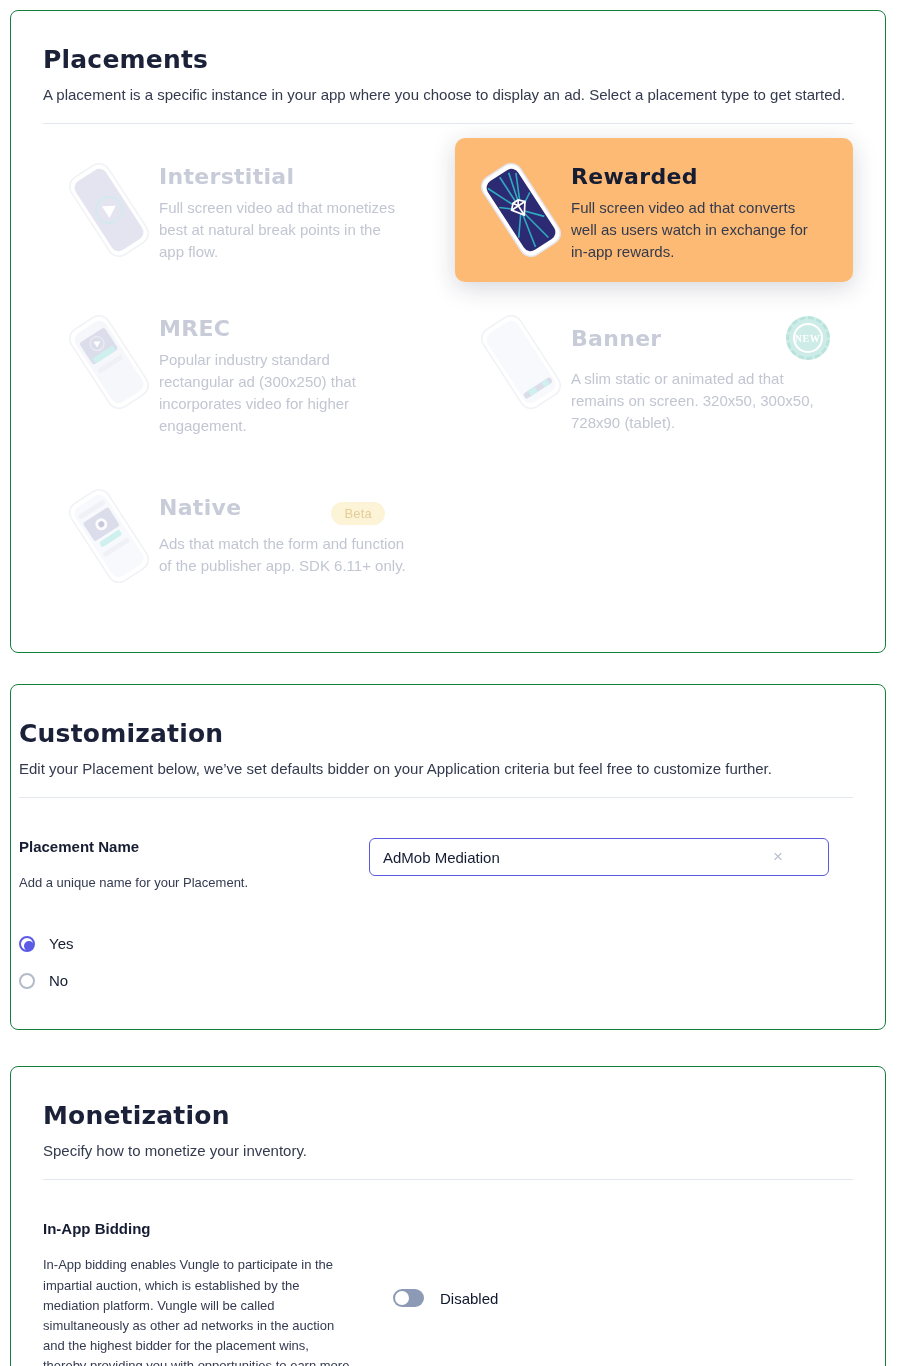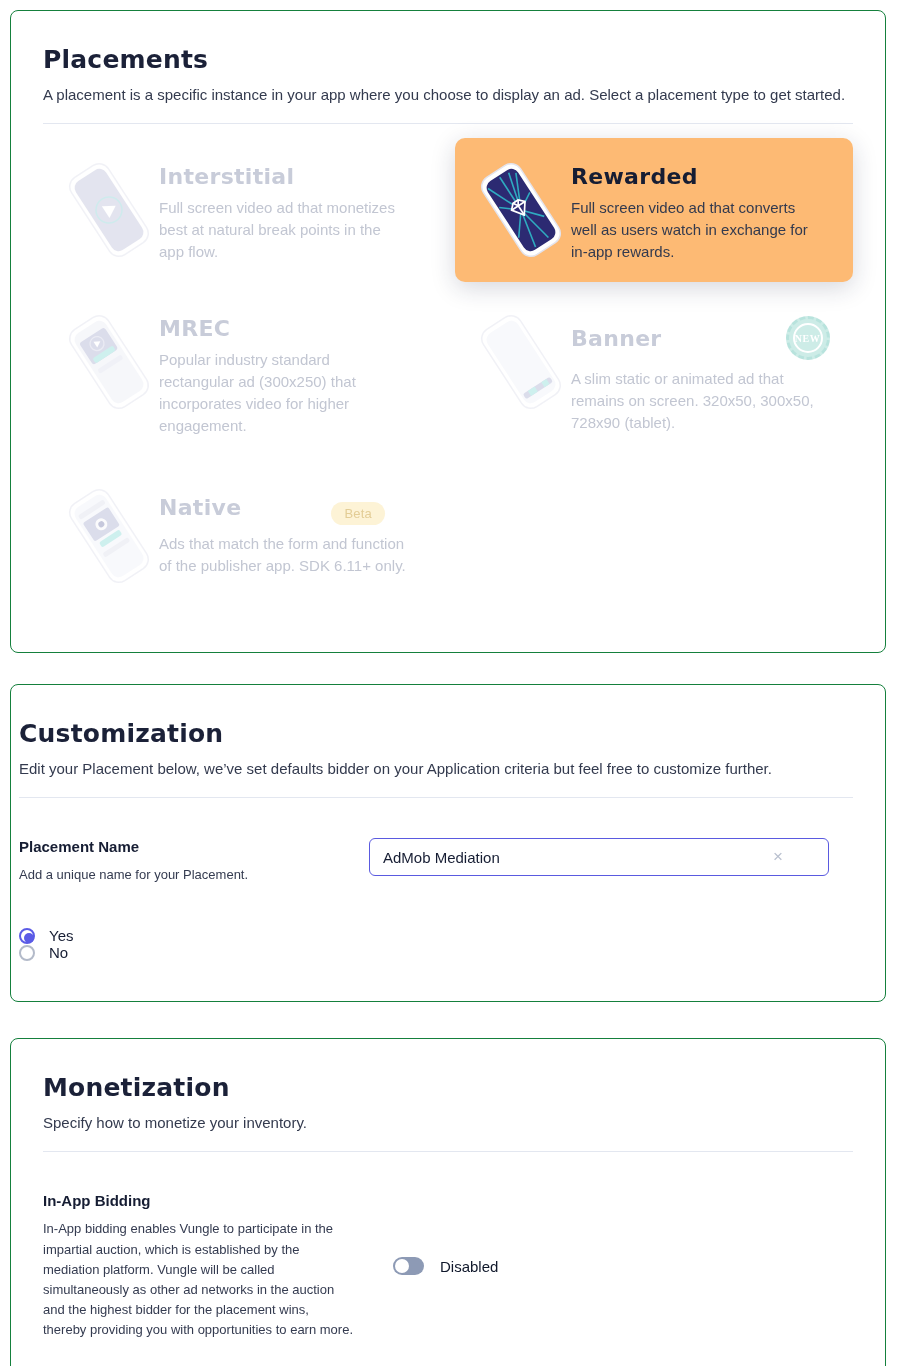--- a/index.html
+++ b/index.html
@@ -67,34 +67,34 @@
   }
   .pill-badge {
     background:#fdf3d6; color:#e3cd96; border-radius:12px;
     font-family:"Liberation Sans", sans-serif; font-weight:400;
     font-size:13px; padding:4px 13px; letter-spacing:0.2px; margin-left:76px;margin-top:12px;
   }
 
   
   .form-row { display:grid; grid-template-columns:350px 1fr; margin-top:40px; }
   .field-label { font-size:15px; font-weight:700; color:#161d33; }
-  .field-help { font-size:13px; color:#343b50; margin-top:10px; line-height:1.55; max-width:310px; }
+  .field-help { font-size:13px; color:#343b50; margin-top:18px; line-height:1.55; max-width:310px; }
 
   .text-input-wrap { position:relative; width:424px; }
   .text-input {
     width:460px; height:38px; border:1px solid #5a5ae0; border-radius:6px;
     font-family:"Liberation Sans", sans-serif; font-size:15px; color:#161d33;
     padding:0 34px 0 13px; outline:none; background:#fff;
   }
   .clear-icon {
     position:absolute; right:10px; top:8px; font-size:17px; color:#b9c0cf;
     cursor:pointer; line-height:22px;
   }
 
-  .radio-group { display:flex; flex-direction:column; padding-top:2px; }
+  .radio-group { display:flex; flex-direction:column; gap:20px; padding-top:2px; }
   .radio-option { display:flex; align-items:center; gap:14px; cursor:pointer; }
   .radio-circle {
     width:16px; height:16px; border-radius:50%; border:2px solid #b3bac9;
     background:#fff; flex:none; position:relative;
   }
   .radio-option.checked .radio-circle { border-color:#5b5be6; }
   .radio-option.checked .radio-circle::after {
     content:""; position:absolute; left:3px; top:3px; width:10px; height:10px;
     border-radius:50%; background:#5b5be6;
   }

